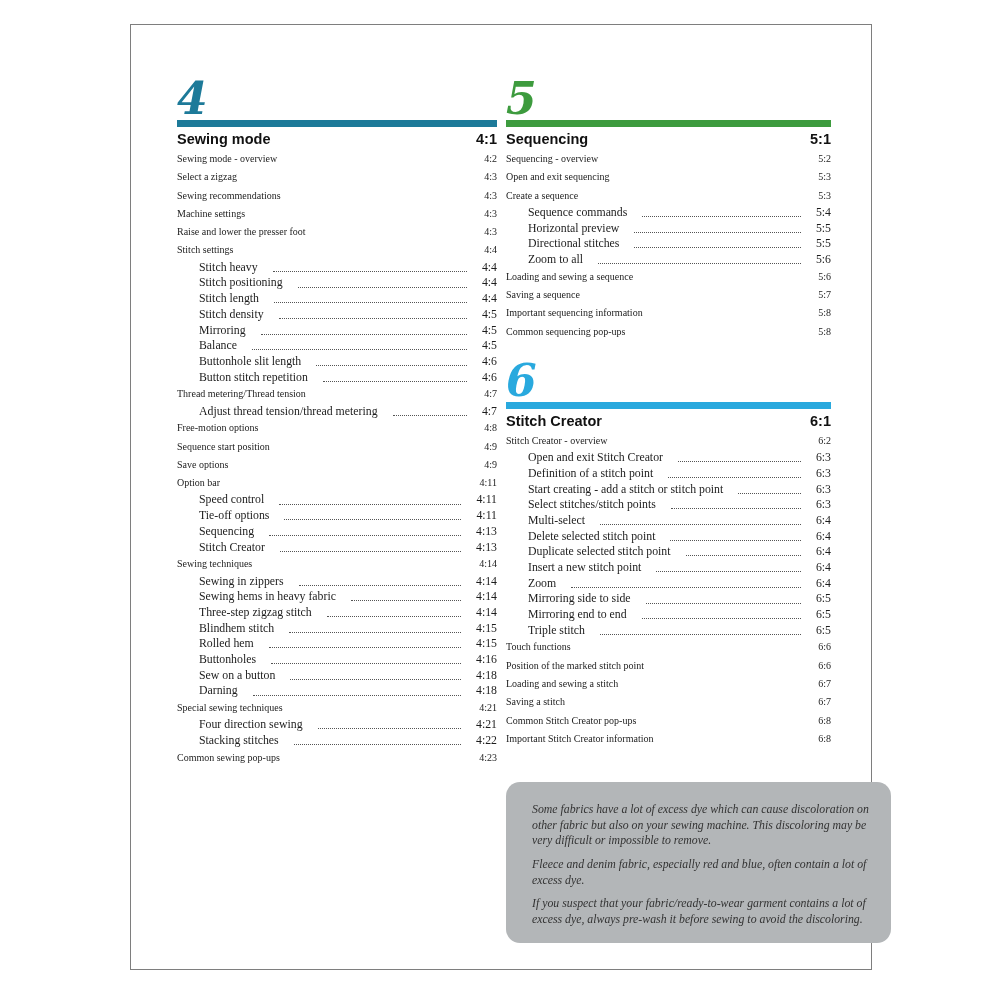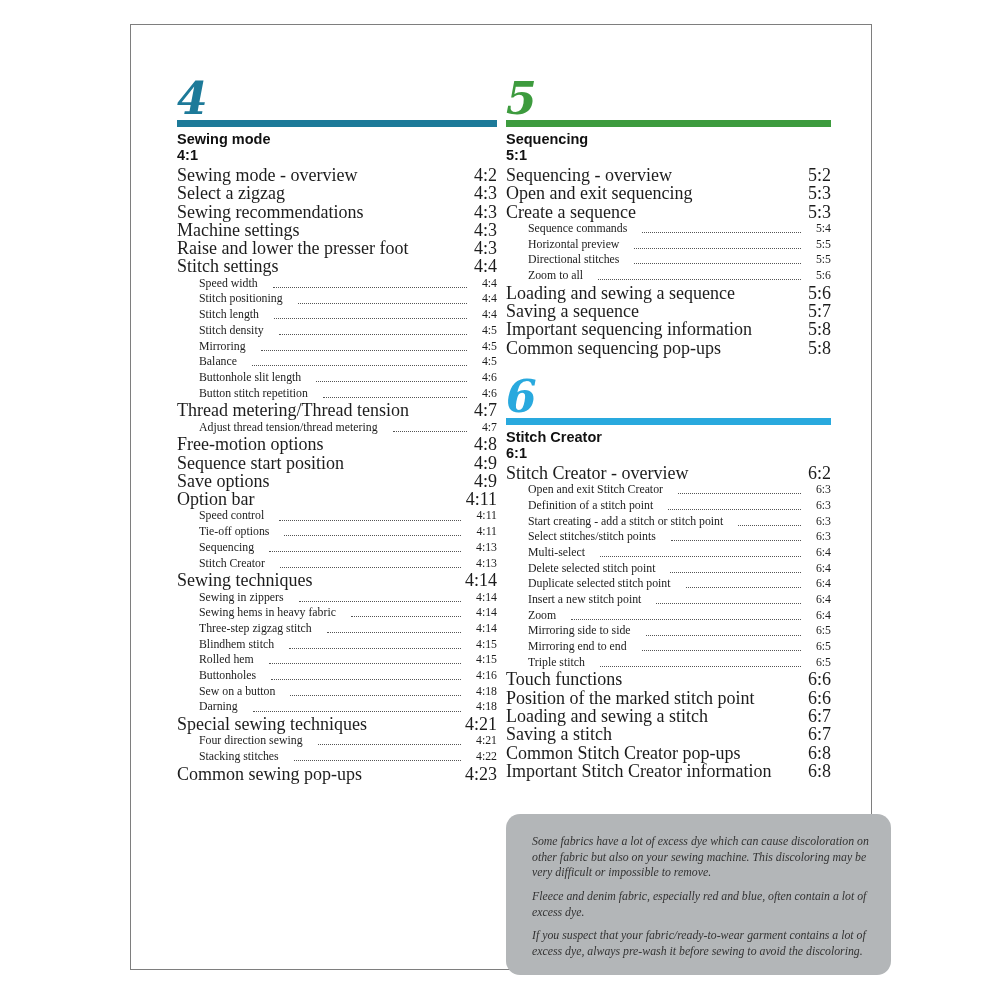--- a/index.html
+++ b/index.html
@@ -8,25 +8,25 @@
          background:#ffffff;border:1px solid #7e7e7e;box-sizing:border-box;}
   .col{position:absolute;top:54px;}
   .col-left{left:46px;width:320px;}
   .col-right{left:375px;width:325px;}
   .chapter{margin-bottom:20px;}
   .chnum{font-family:"DejaVu Serif",serif;font-style:italic;font-weight:bold;
          font-size:44px;line-height:40px;color:var(--accent);}
   .bar{height:7px;background:var(--accent);margin-top:1px;}
   .head{display:flex;justify-content:space-between;align-items:baseline;
         font-family:"Liberation Sans",sans-serif;font-weight:bold;font-size:14.5px;
-        color:#111;padding:4px 0 3px 0;flex-direction:column;}
+        color:#111;padding:4px 0 3px 0;}
   .row{display:flex;color:#1c1c1c;}
   .row .lab{white-space:nowrap;}
   .row .pg{white-space:nowrap;}
-  .lvl1{font-size:18px;line-height:18.3px;height:18.3px;}
+  .lvl1{font-size:10px;line-height:18.3px;height:18.3px;}
   .lvl2{font-size:11.8px;line-height:15.7px;height:15.7px;padding-left:22px;gap:12px;}
   .spacer{flex:1;}
   .leader{flex:1;align-self:flex-end;margin:0 3px 3.5px 3px;
           border-bottom:1px dotted #555;min-width:6px;}
   .notebox{background:#b3b6b8;border-radius:14px;margin-top:34px;
            padding:20px 22px 16px 26px;box-sizing:border-box;width:385px;}
   .notebox p{font-style:italic;font-size:11.8px;line-height:15.6px;color:#333;
              margin:0 0 8px 0;}
   .notebox p:last-child{margin-bottom:0;}
 </style>
@@ -66,21 +66,21 @@
           <span class="lab">Raise and lower the presser foot</span>
           <span class="spacer"></span>
           <span class="pg">4:3</span>
         </div>
         <div class="row lvl1">
           <span class="lab">Stitch settings</span>
           <span class="spacer"></span>
           <span class="pg">4:4</span>
         </div>
         <div class="row lvl2">
-          <span class="lab">Speed width</span>
+          <span class="lab">Stitch heavy</span>
           <span class="leader"></span>
           <span class="pg">4:4</span>
         </div>
         <div class="row lvl2">
           <span class="lab">Stitch positioning</span>
           <span class="leader"></span>
           <span class="pg">4:4</span>
         </div>
         <div class="row lvl2">
           <span class="lab">Stitch length</span>

